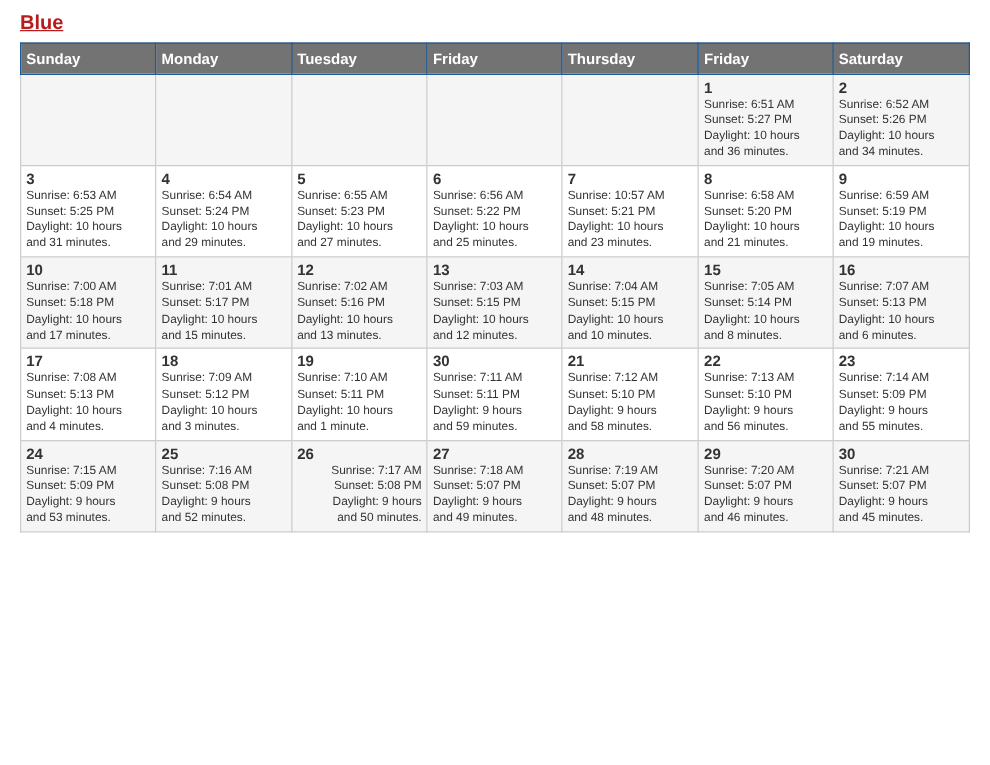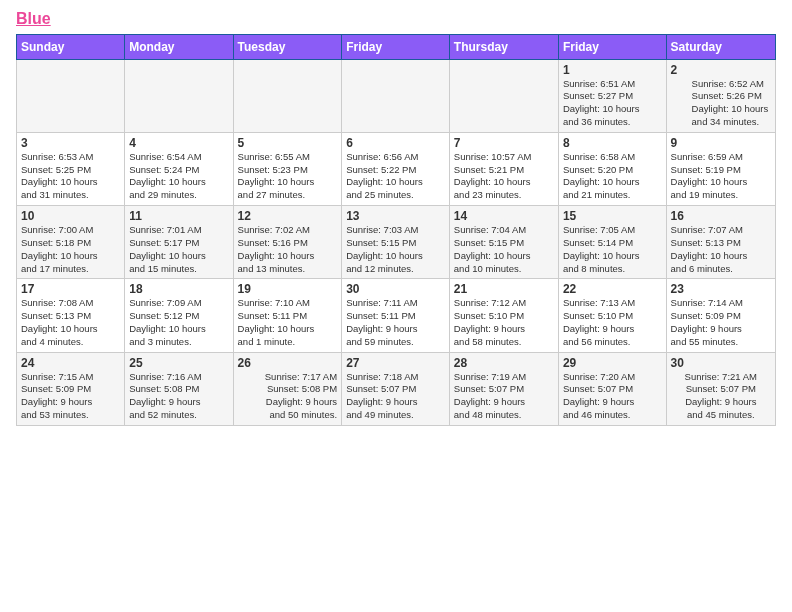--- a/index.html
+++ b/index.html
@@ -47,21 +47,21 @@
     }
     .subtitle {
       font-size: 15px;
       color: #555;
     }
     .calendar {
       width: 100%;
       border-collapse: collapse;
     }
     .calendar thead tr th {
-      background-color: #8b5cf6;
+      background-color: #737373;
       color: #fff;
       font-size: 12px;
       padding: 5px 4px;
       text-align: left;
       border: 1px solid #1a5a9a;
     }
     .calendar tbody tr td {
       vertical-align: top;
       border: 1px solid #ccc;
       padding: 3px 4px;
@@ -91,21 +91,21 @@
       background-color: #f5f5f5;
     }
   </style>
 </head>
 <body>
 
 <div class="page">
   <div class="header">
     <div class="logo">
       <div>
-        <div class="logo-text" style="color:#ec4899;font-size:16px;text-decoration:underline;">Blue</div>
+        <div class="logo-text" style="color:#b91c1c;font-size:16px;text-decoration:underline;">Blue</div>
       </div>
     </div>
     <div class="title-block">
       <div class="month-title"></div>
       <div class="subtitle"></div>
     </div>
   </div>
 
   <table class="calendar">
     <thead>
@@ -128,21 +128,21 @@
           <td class="empty-cell"></td>
           <td>
             <span class="day-number">1</span>
             <div class="day-info" style="white-space: pre-line;">Sunrise: 6:51 AM
 Sunset: 5:27 PM
 Daylight: 10 hours
 and 36 minutes.</div>
           </td>
           <td>
             <span class="day-number">2</span>
-            <div class="day-info" style="white-space: pre-line; margin-left: 21px;">Sunrise: 6:52 AM
+            <div class="day-info" style="white-space: pre-line;">Sunrise: 6:52 AM
 Sunset: 5:26 PM
 Daylight: 10 hours
 and 34 minutes.</div>
           </td>
         </tr>
         <tr>
           <td>
             <span class="day-number">3</span>
             <div class="day-info" style="white-space: pre-line;">Sunrise: 6:53 AM
 Sunset: 5:25 PM
@@ -332,21 +332,21 @@
           </td>
           <td>
             <span class="day-number">29</span>
             <div class="day-info" style="white-space: pre-line;">Sunrise: 7:20 AM
 Sunset: 5:07 PM
 Daylight: 9 hours
 and 46 minutes.</div>
           </td>
           <td>
             <span class="day-number">30</span>
-            <div class="day-info" style="white-space: pre-line; text-align: center;">Sunrise: 7:21 AM
+            <div class="day-info" style="white-space: pre-line;">Sunrise: 7:21 AM
 Sunset: 5:07 PM
 Daylight: 9 hours
 and 45 minutes.</div>
           </td>
         </tr>
       </tbody>
   </table>
 </div>
 
 </body></html>

